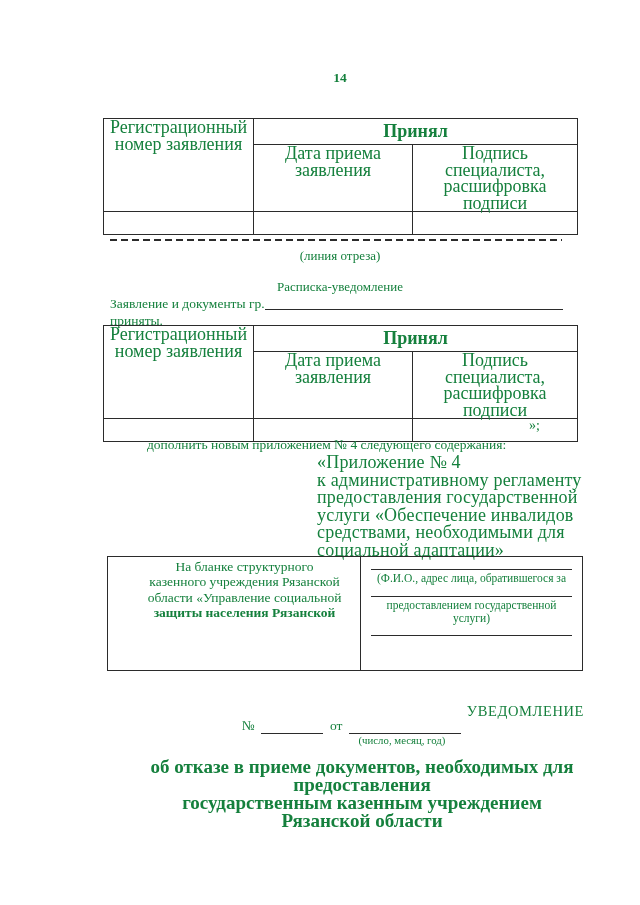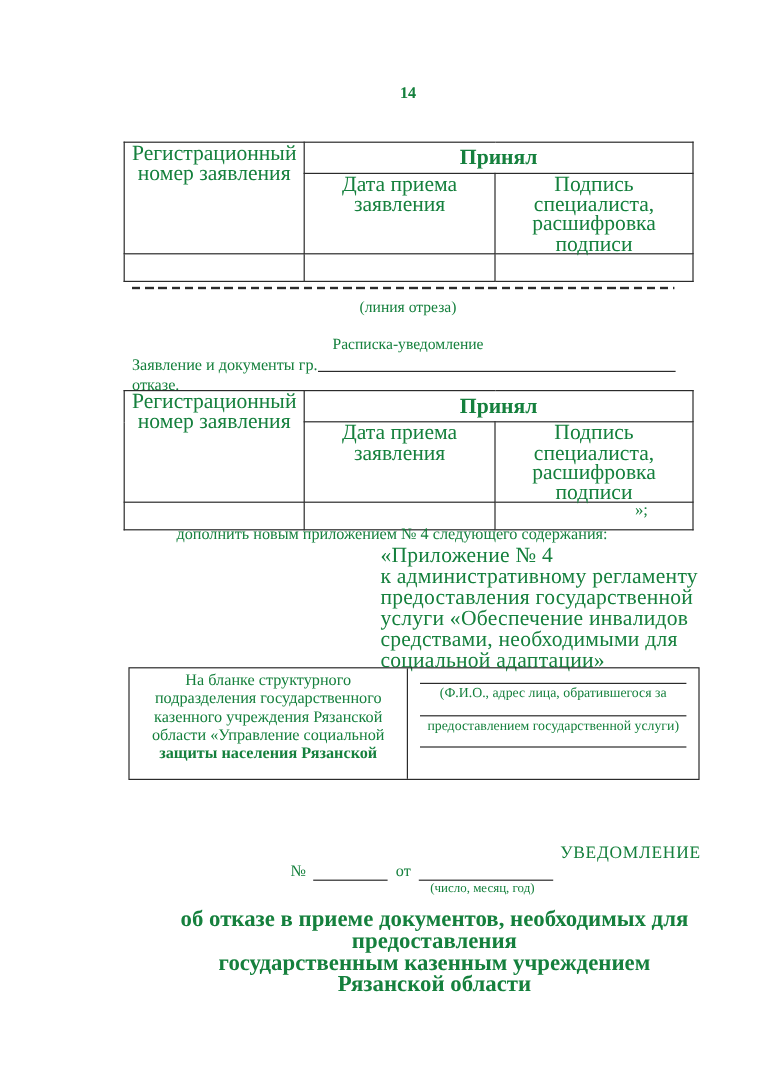--- a/index.html
+++ b/index.html
@@ -30,22 +30,22 @@
   
   .receipt-title{top:279px;left:103px;width:474px;text-align:center;font-size:13px;}
   .statement{top:296px;left:110px;width:453px;display:flex;font-size:13.5px;}
   .statement .fill{flex:1;border-bottom:1.3px solid #2b2b2b;margin-bottom:2px;}
   .statement-accepted{top:313px;left:110px;font-size:13.5px;}
   
   .closing-quote{top:418px;left:103px;width:437px;text-align:right;font-size:14px;}
   .amendment-intro{top:437px;left:147px;font-size:13.5px;}
   .appendix{top:454px;left:317px;font-size:18px;line-height:17.5px;letter-spacing:0.2px;}
   
-  .form-header{top:556px;left:107px;width:476px;height:94px;display:flex;
-    border:1.6px solid #2b2b2b;box-sizing:border-box;}
+  .form-header{top:556px;left:107px;width:476px;height:115px;display:flex;
+    border:1.6px solid #2b2b2b;box-sizing:border-box;padding-left:21px;}
   .letterhead{width:232px;box-sizing:border-box;border-right:1.6px solid #2b2b2b;
     text-align:center;font-size:13.5px;line-height:15.3px;padding-top:2px;}
   .letterhead .b{font-weight:bold;}
   .applicant{flex:1;padding:0 10px;font-size:11.5px;text-align:center;line-height:13px;}
   .applicant .blank{border-bottom:1.2px solid #2b2b2b;}
   .applicant .bl1{height:12px;}
   .applicant .bl2{height:11px;}
   .applicant .bl3{height:10px;}
   .applicant .cap{padding-top:2px;}
   
@@ -92,21 +92,21 @@
 
   <div class="abs cut-line"></div>
   <div class="abs cut-line-label">(линия отреза)</div>
 
   <div class="abs receipt-title">Расписка-уведомление</div>
 
   <div class="abs statement">
     <span>Заявление и документы гр.</span>
     <span class="fill"></span>
   </div>
-  <div class="abs statement-accepted">отказе.</div>
+  <div class="abs statement-accepted">приняты.</div>
 
   <table class="reg" id="table2">
     <colgroup>
         <col class="c1">
         <col class="c2">
         <col class="c3">
       </colgroup>
     <tbody>
       <tr>
         <td class="regnum" rowspan="2">Регистрационный номер заявления</td>
@@ -132,21 +132,20 @@
     <div>к административному регламенту</div>
     <div>предоставления государственной</div>
     <div>услуги «Обеспечение инвалидов</div>
     <div>средствами, необходимыми для</div>
     <div>социальной адаптации»</div>
   </div>
 
   <div class="abs form-header">
     <div class="letterhead">
       <div>На бланке структурного</div>
-      <div>подразделения государственного</div>
       <div>казенного учреждения Рязанской</div>
       <div>области «Управление социальной</div>
       <div class="b">защиты населения Рязанской</div>
     </div>
     <div class="applicant">
       <div class="blank bl1"></div>
       <div class="cap">(Ф.И.О., адрес лица, обратившегося за</div>
       <div class="blank bl2"></div>
       <div class="cap">предоставлением государственной услуги)</div>
       <div class="blank bl3"></div>

